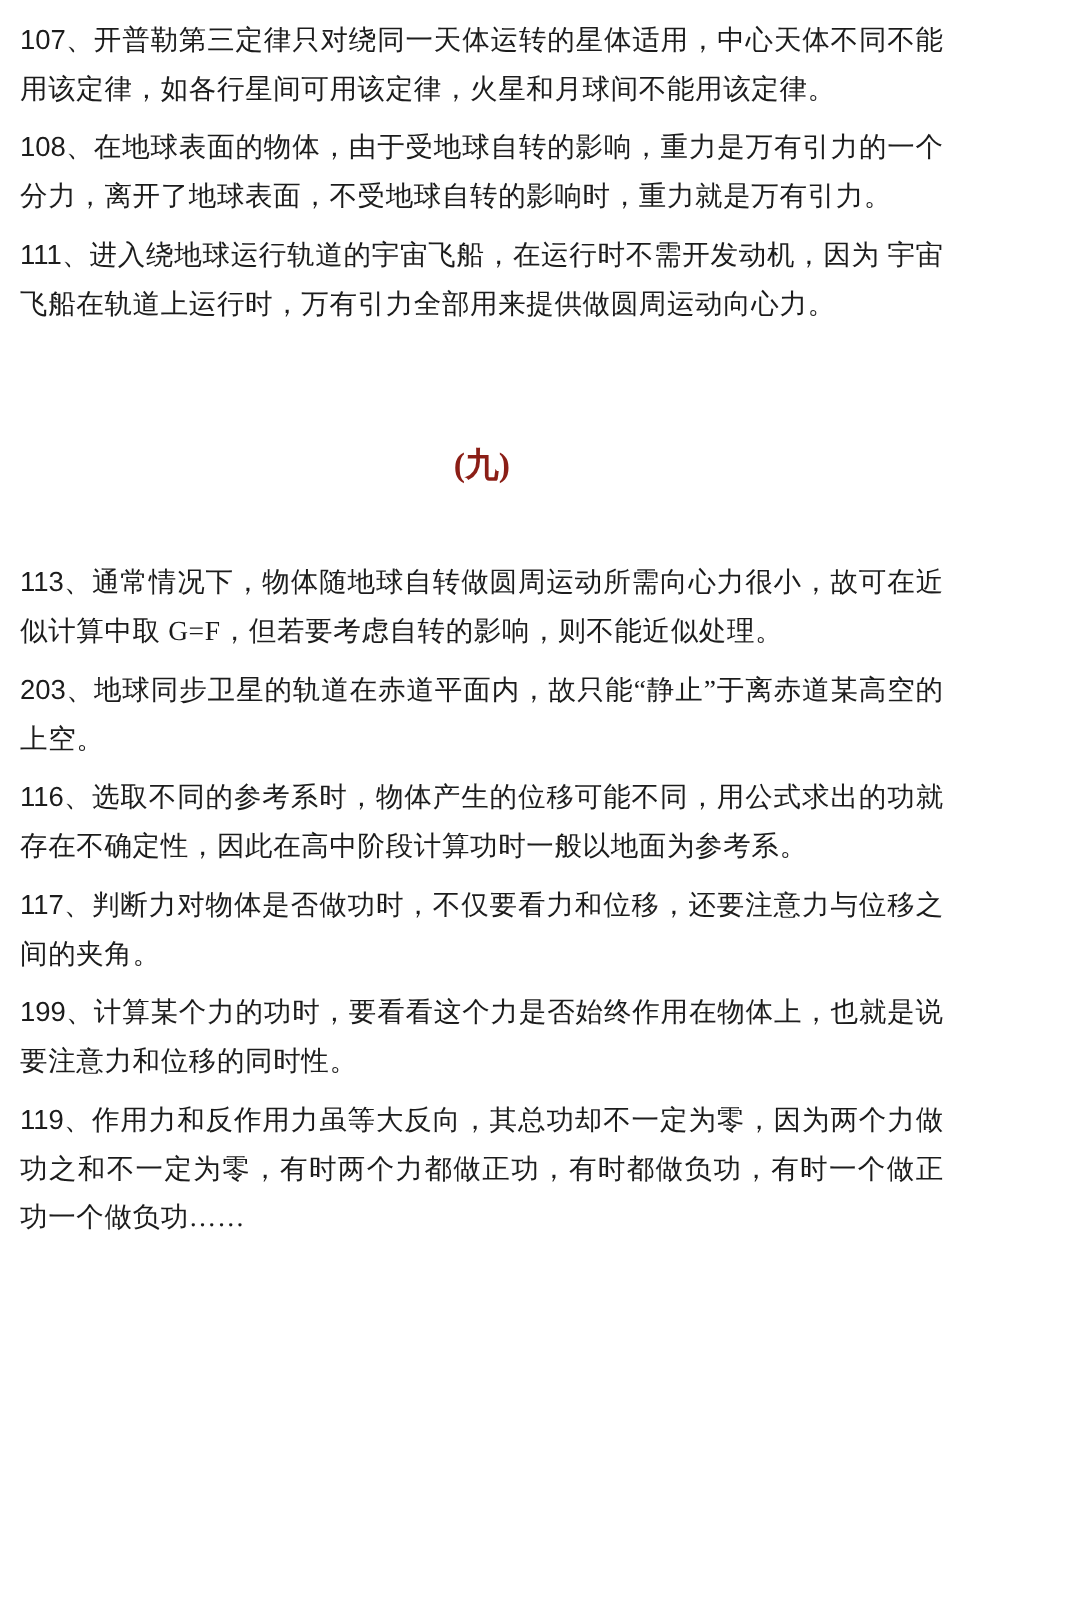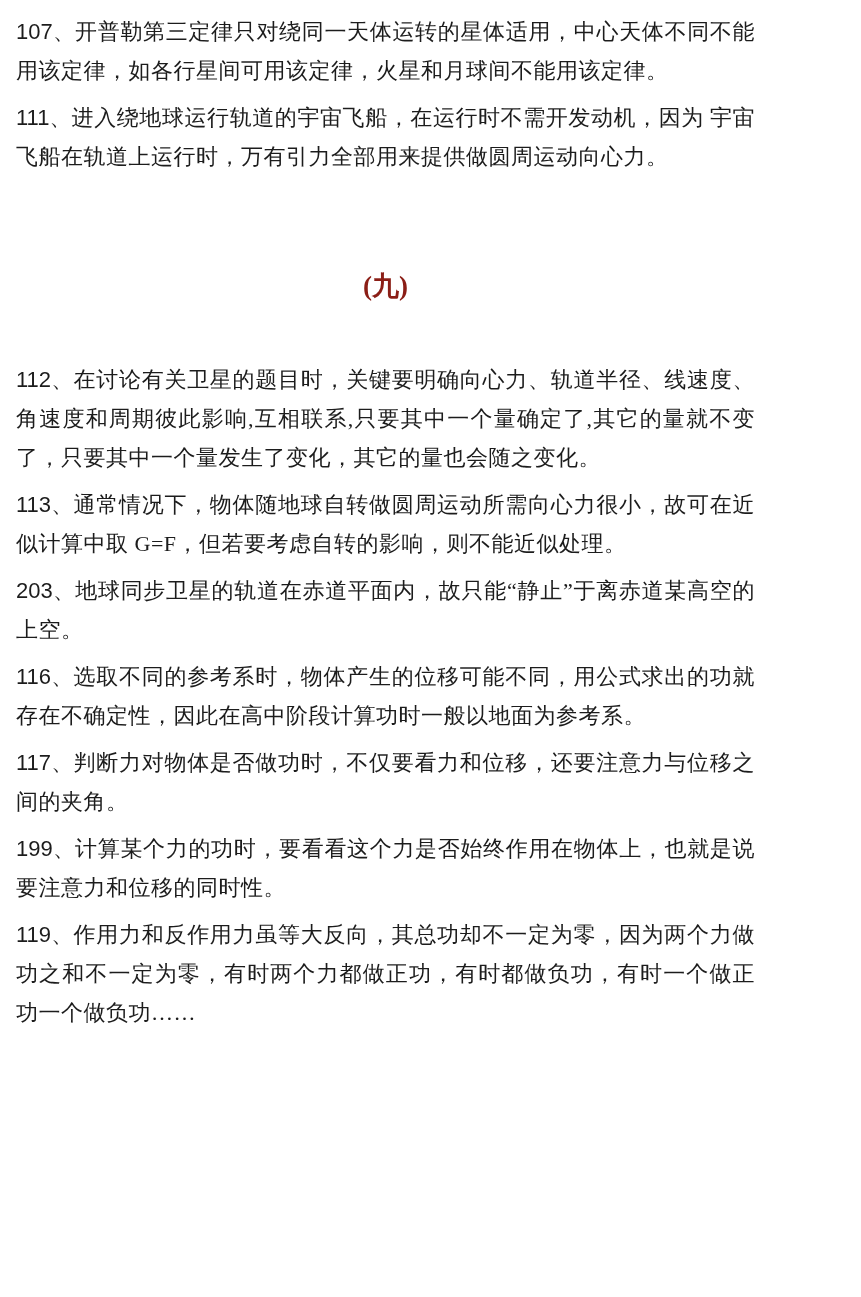--- a/index.html
+++ b/index.html
@@ -46,31 +46,31 @@
 </style>
 </head>
 <body>
 
 <div class="page" style="color: rgb(28, 28, 28);">
 
   <section>
 
       <p class="note"><span class="note-num">107、</span><span>开普勒第三定律只对绕同一天体运转的星体适用，中心天体不同不能用该定律，如各行星间可用该定律，火星和月球间不能用该定律。</span></p>
 
+      <p class="note"><span class="note-num">108、</span><span>在地球表面的物体，由于受地球自转的影响，重力是万有引力的一个分力，离开了地球表面，不受地球自转的影响时，重力就是万有引力。</span></p>
 
 
 
       <p class="note"><span class="note-num">111、</span><span>进入绕地球运行轨道的宇宙飞船，在运行时不需开发动机，因为 宇宙飞船在轨道上运行时，万有引力全部用来提供做圆周运动向心力。</span></p>
     </section>
 
   <h2 class="section-heading" style="color: rgb(139, 30, 22);">(九)</h2>
 
   <section>
 
-      <p class="note"><span class="note-num">112、</span><span>在讨论有关卫星的题目时，关键要明确向心力、轨道半径、线速度、角速度和周期彼此影响,互相联系,只要其中一个量确定了,其它的量就不变了，只要其中一个量发生了变化，其它的量也会随之变化。</span></p>
 
       <p class="note"><span class="note-num">113、</span><span>通常情况下，物体随地球自转做圆周运动所需向心力很小，故可在近似计算中取 G=F，但若要考虑自转的影响，则不能近似处理。</span></p>
 
       <p class="note"><span class="note-num">203、</span><span>地球同步卫星的轨道在赤道平面内，故只能“静止”于离赤道某高空的上空。</span></p>
 
 
       <p class="note"><span class="note-num">116、</span><span>选取不同的参考系时，物体产生的位移可能不同，用公式求出的功就存在不确定性，因此在高中阶段计算功时一般以地面为参考系。</span></p>
 
       <p class="note"><span class="note-num">117、</span><span>判断力对物体是否做功时，不仅要看力和位移，还要注意力与位移之间的夹角。</span></p>
 

